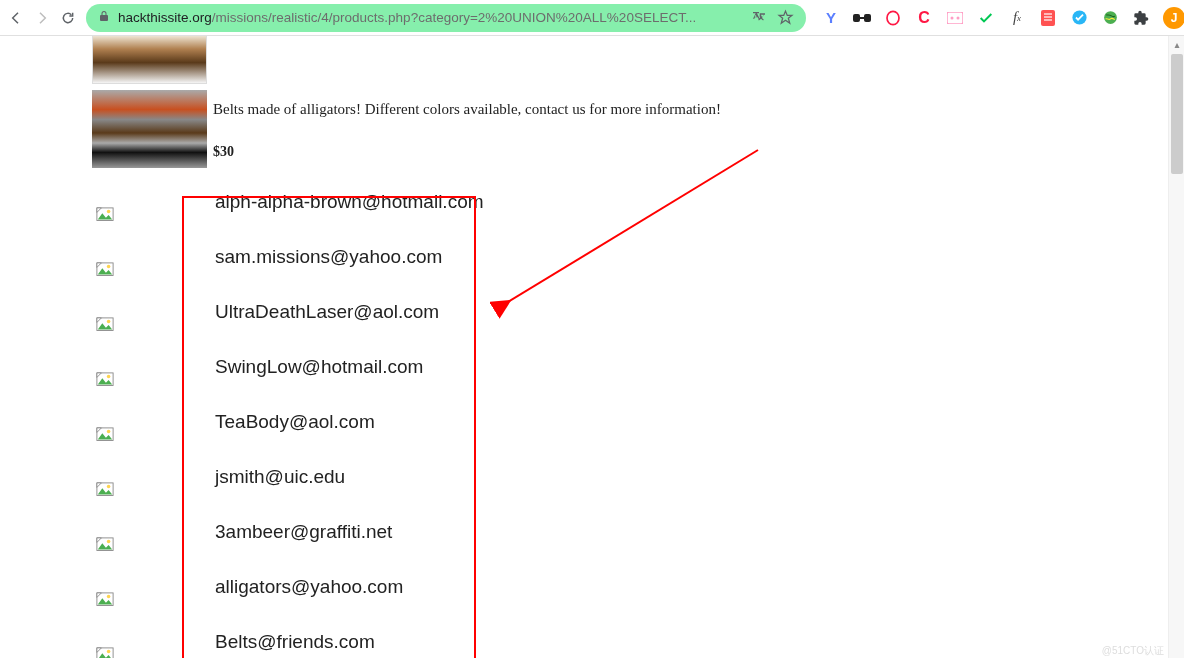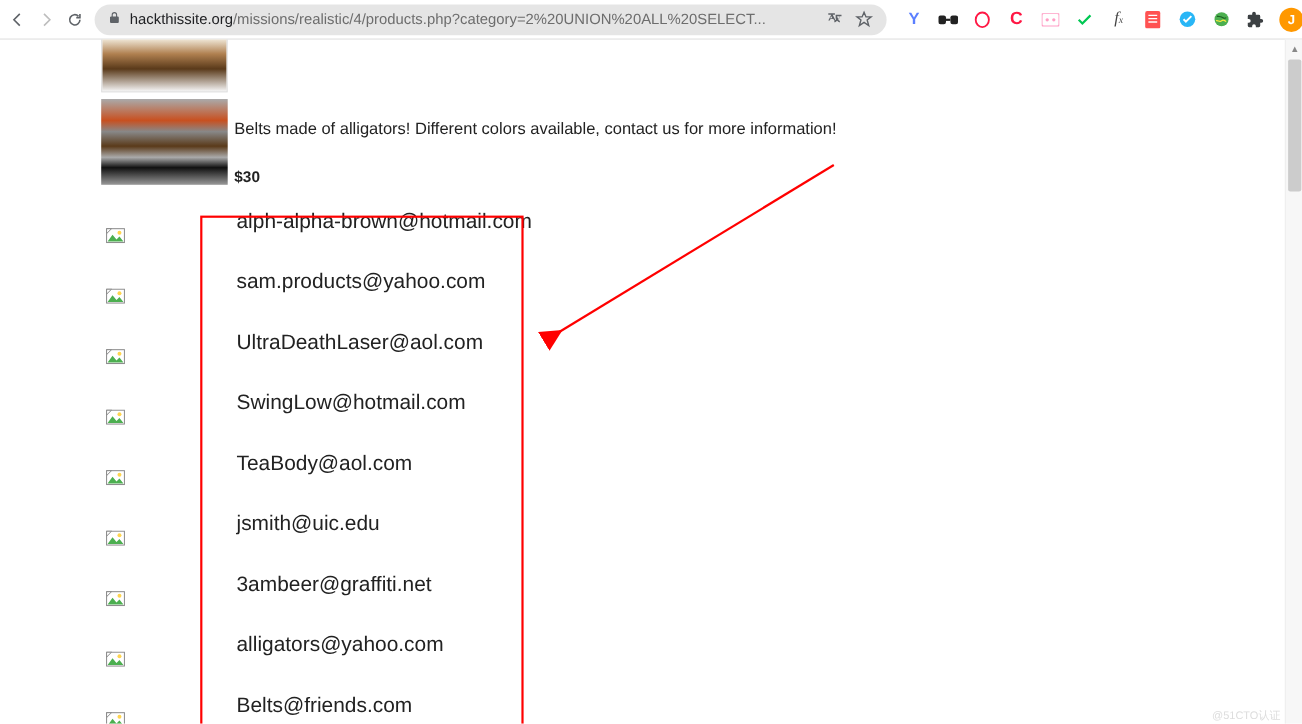--- a/index.html
+++ b/index.html
@@ -25,21 +25,21 @@
       display: flex; align-items: center; justify-content: center;
       color: #5f6368;
       cursor: pointer;
       font-size: 16px;
     }
     .nav-btn.disabled { color: #bdbdbd; }
     .url-bar {
       flex: 0 0 auto;
       width: 720px;
       height: 28px;
-      background: #e5e5e5;
+      background: #86efac;
       border-radius: 14px;
       display: flex;
       align-items: center;
       padding: 0 12px;
       gap: 8px;
       font-size: 13px;
       color: #5f6368;
     }
     .lock-icon { font-size: 12px; color: #5f6368; }
     .url-text { color: #202124; white-space: nowrap; overflow: hidden; text-overflow: ellipsis; flex: 1; font-family: Arial, sans-serif; font-size: 13.5px; }
@@ -61,23 +61,24 @@
       position: relative;
     }
     .page {
       padding-left: 92px;
       padding-top: 0;
       position: relative;
       top: -22px;
     }
     .product-row {
       display: flex;
-      align-items: flex-end;
+      align-items: center;
       gap: 6px;
       margin-bottom: 2px;
+      font-family: Liberation Serif, serif;
     }
     .prod-img {
       width: 115px;
       height: 85px;
       display: flex;
       align-items: center;
       justify-content: center;
       flex-shrink: 0;
     }
     .prod-img.croc {
@@ -294,21 +295,21 @@
         </div>
         <div class="email-row">
           <div class="broken-img">
             <div class="broken-icon-box"><svg viewBox="0 0 20 20">
                 <rect x="1" y="1" width="18" height="14" fill="none" stroke="#888" stroke-width="1"></rect>
                 <polygon points="2,14 7,7 11,12 14,9 18,14" fill="#4caf50"></polygon>
                 <circle cx="14" cy="5" r="2" fill="#ffd54f"></circle>
                 <polygon points="1,1 6,1 1,6" fill="#fff" stroke="#888" stroke-width="1"></polygon>
               </svg></div>
           </div>
-          <div class="email-text">sam.products@yahoo.com</div>
+          <div class="email-text">sam.missions@yahoo.com</div>
         </div>
         <div class="email-row">
           <div class="broken-img">
             <div class="broken-icon-box"><svg viewBox="0 0 20 20">
                 <rect x="1" y="1" width="18" height="14" fill="none" stroke="#888" stroke-width="1"></rect>
                 <polygon points="2,14 7,7 11,12 14,9 18,14" fill="#4caf50"></polygon>
                 <circle cx="14" cy="5" r="2" fill="#ffd54f"></circle>
                 <polygon points="1,1 6,1 1,6" fill="#fff" stroke="#888" stroke-width="1"></polygon>
               </svg></div>
           </div>

